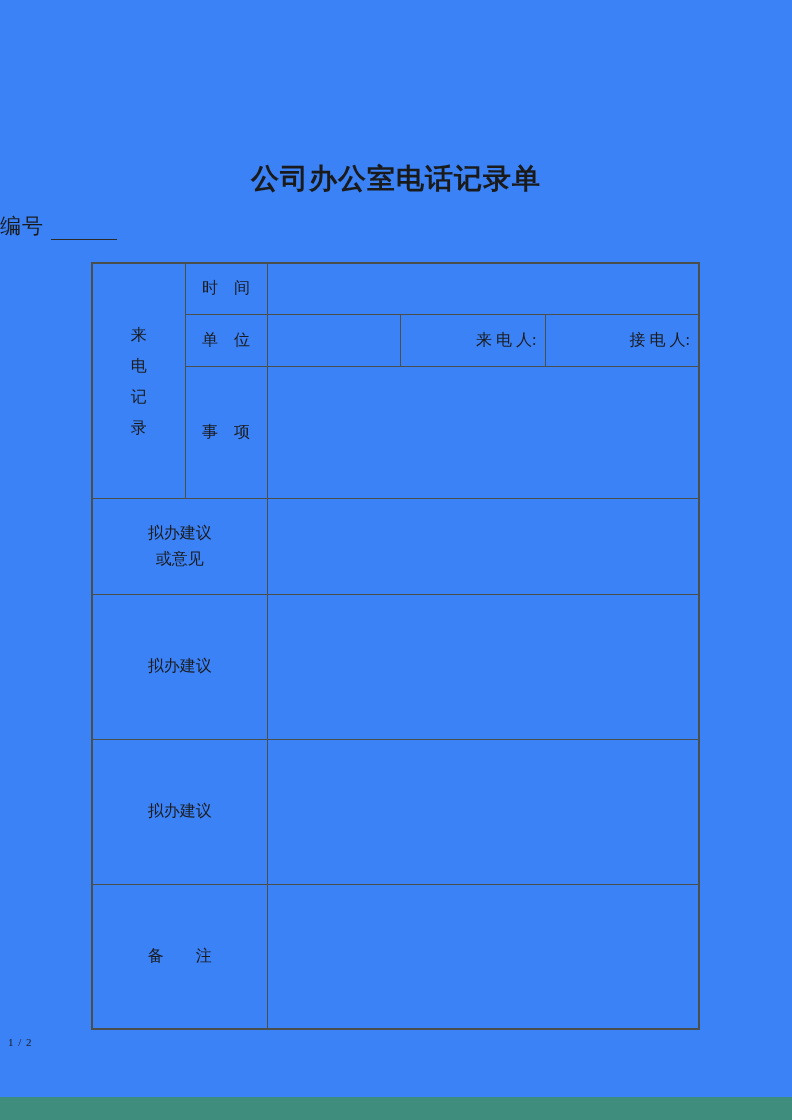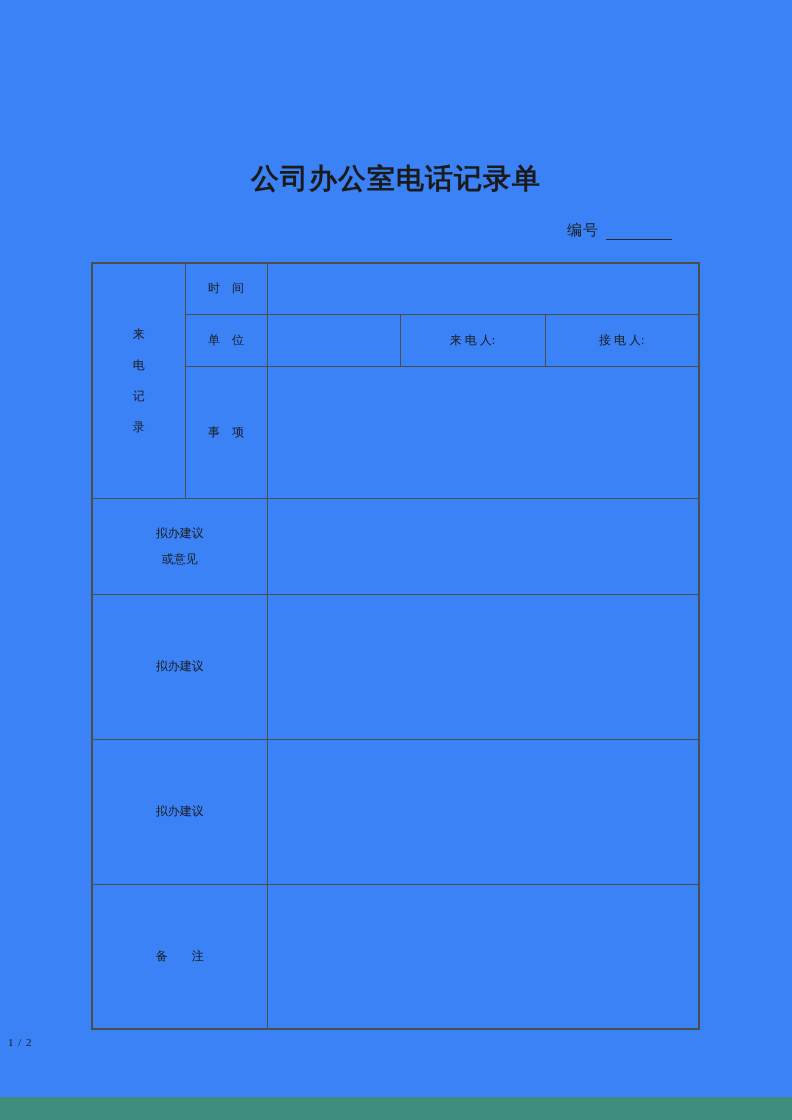--- a/index.html
+++ b/index.html
@@ -19,25 +19,24 @@
     left: 0;
     width: 100%;
     text-align: center;
     font-size: 28px;
     font-weight: bold;
     font-family: "Liberation Sans", sans-serif;
     letter-spacing: 1px;
   }
   .serial-row {
     position: absolute;
-    top: 221px;
+    top: 212px;
     left: 0;
     width: 672px;
-    text-align: right;
-    font-size: 15px;
+    font-size: 21px;
     letter-spacing: 1px;
   }
   .serial-underline {
     display: inline-block;
     width: 66px;
     height: 16px;
     margin-left: 7px;
     border-bottom: 1px solid #2a2a2a;
     vertical-align: bottom;
   }
@@ -46,34 +45,34 @@
     left: 91px;
     top: 262px;
     width: 607px;
     border-collapse: collapse;
     table-layout: fixed;
     border: 2px solid #4a4f4a;
   }
   table.record-table td {
     border: 1px solid #4a4f4a;
     padding: 8px;
-    font-size: 12px;
+    font-size: 16px;
     vertical-align: middle;
     overflow: hidden;
   }
   .label-cell { text-align: center; }
   .pre { white-space: pre-line; }
   .section-cell {
     text-align: center;
     font-size: 17px;
     line-height: 31px;
   }
   .two-line { line-height: 26px; }
   .person-cell {
-    text-align: center;
+    text-align: right;
     padding-left: 10px;
   }
   .page-footer {
     position: absolute;
     top: 1036px;
     left: 8px;
     width: 100%;
     text-align: left;
     font-size: 11px;
     letter-spacing: 1px;

